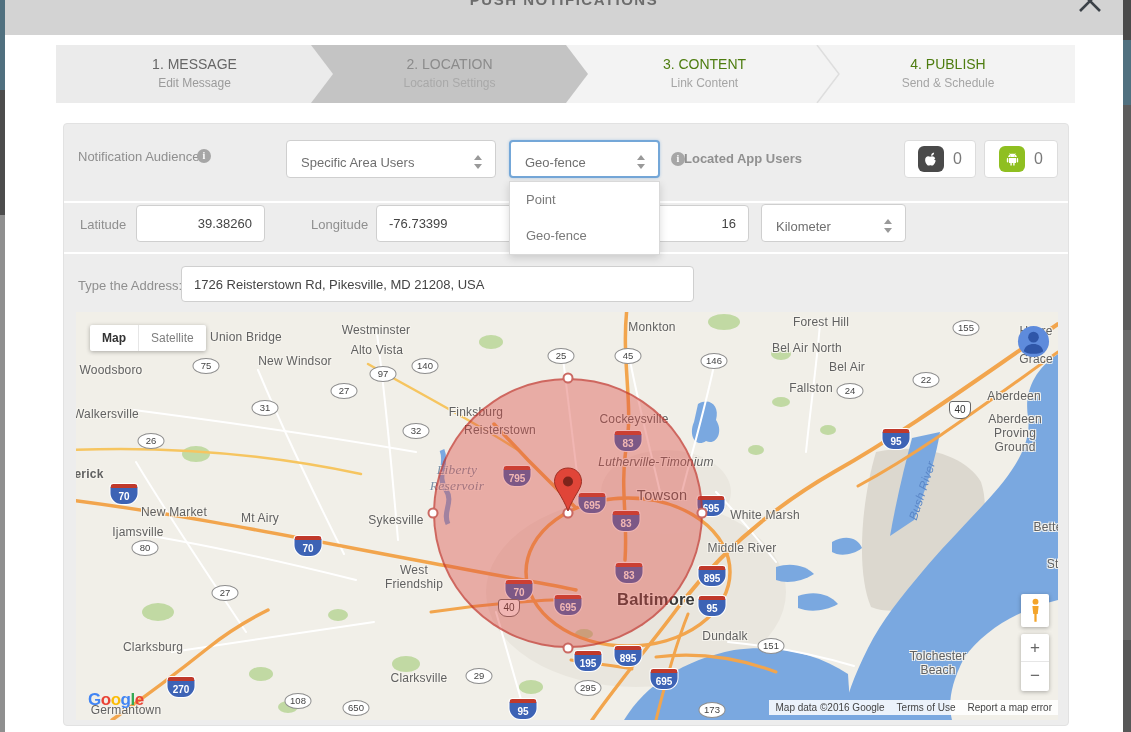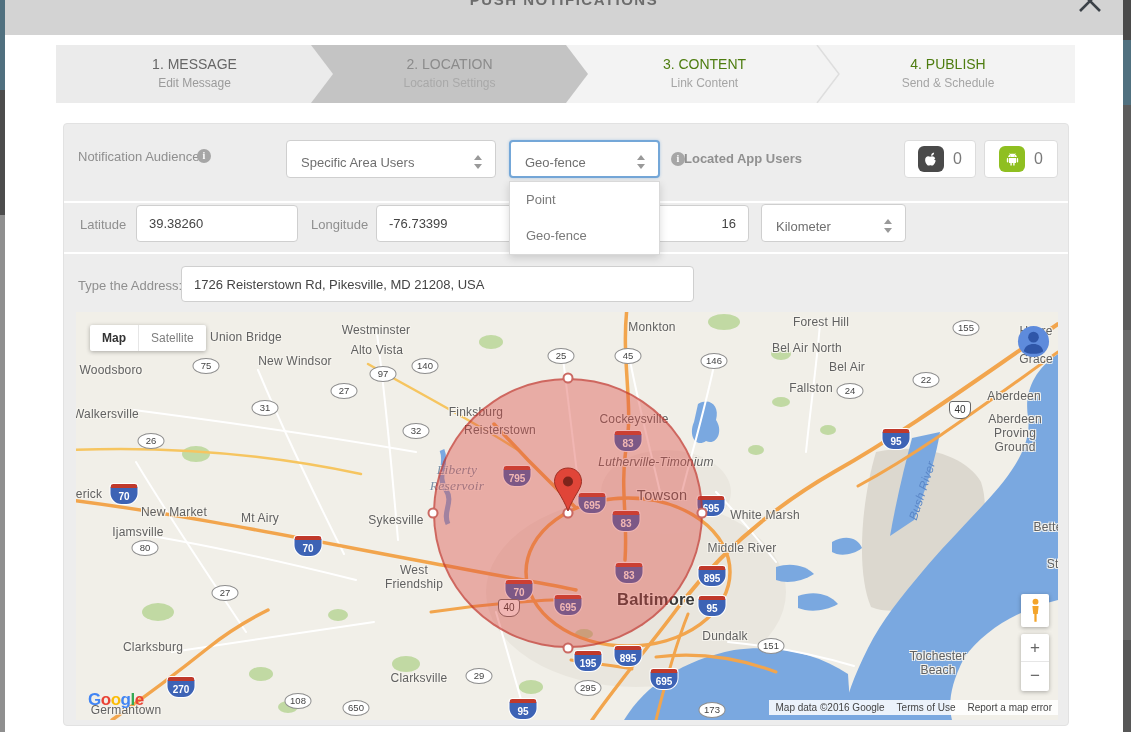--- a/index.html
+++ b/index.html
@@ -192,21 +192,21 @@
       <div class="cntbox" style="left:920px;top:16px;width:74px">
         <span class="ostile android">
           <svg width="17" height="17" viewBox="0 0 24 24" fill="#fff">
               <path d="M7 10h10v6.2c0 .5-.4.9-.9.9H15v3.4h-2v-3.4h-2v3.4H9V17.1h-1.1c-.5 0-.9-.4-.9-.9V10zM5 10c.6 0 1 .5 1 1v4.2c0 .6-.4 1-1 1s-1-.4-1-1V11c0-.5.4-1 1-1zm14 0c.6 0 1 .5 1 1v4.2c0 .6-.4 1-1 1s-1-.4-1-1V11c0-.5.4-1 1-1zM8.6 4.6l-1-1.5.5-.4 1.1 1.6C10 4 11 3.8 12 3.8s2 .2 2.8.5l1.1-1.6.5.4-1 1.5C16.9 5.4 18 6.8 18 8.4H6c0-1.6 1.1-3 2.6-3.8zM9.5 6.4a.6.6 0 100 1.2.6.6 0 000-1.2zm5 0a.6.6 0 100 1.2.6.6 0 000-1.2z"></path>
             </svg>
         </span>
         <span class="cnt">0</span>
       </div>
 
       <span class="flabel" style="left:16px;top:93px">Latitude</span>
-      <input class="tinput" style="left: 72px; top: 81px; width: 162px;" value="39.38260">
+      <input class="tinput" style="left: 72px; top: 81px; width: 129px; text-align: right;" value="39.38260">
       <span class="flabel" style="left:247px;top:93px">Longitude</span>
       <input class="tinput" style="left: 312px; top: 81px; width: 162px;" value="-76.73399">
       <input class="tinput" style="left: 490px; top: 81px; width: 195px; text-align: right;" value="16">
       <div class="selbox" style="left:697px;top:80px;width:145px">
         <span class="sval">Kilometer</span>
         <span class="updown">
             <i class="u"></i>
             <i class="d"></i>
           </span>
       </div>
@@ -342,21 +342,21 @@
             <span class="mlabel" style="left: 30px; top: 103px;">Walkersville</span>
             <span class="mlabel" style="left: 400px; top: 101px;">Finksburg</span>
             <span class="mlabel" style="left: 558px; top: 108px;">Cockeysville</span>
             <span class="mlabel" style="left: 424px; top: 119px;">Reisterstown</span>
             <span class="mlabel" style="left: 939px; top: 122px;">Aberdeen
 Proving
 Ground</span>
             <span class="mlabel" style="left: 580px; top: 151px; font-style: italic;">Lutherville-Timonium</span>
             <span class="mlabel water-serif" style="left: 381px; top: 166px;">Liberty
 Reservoir</span>
-            <span class="mlabel" style="left: 13px; top: 183px;">erick</span>
+            <span class="mlabel" style="left: 13px; top: 163px; font-weight: bold;">erick</span>
             <span class="mlabel big" style="left: 586px; top: 183px;">Towson</span>
             <span class="mlabel" style="left: 98px; top: 201px;">New Market</span>
             <span class="mlabel" style="left: 184px; top: 207px;">Mt Airy</span>
             <span class="mlabel" style="left: 689px; top: 204px;">White Marsh</span>
             <span class="mlabel" style="left: 62px; top: 221px;">Ijamsville</span>
             <span class="mlabel" style="left: 320px; top: 209px;">Sykesville</span>
             <span class="mlabel water-river" style="left: 847px; top: 179px; transform: translate(-50%, -50%) rotate(-72deg);">Bush River</span>
             <span class="mlabel" style="left: 972px; top: 216px;">Bette</span>
             <span class="mlabel" style="left: 666px; top: 237px;">Middle River</span>
             <span class="mlabel" style="left: 338px; top: 266px;">West

